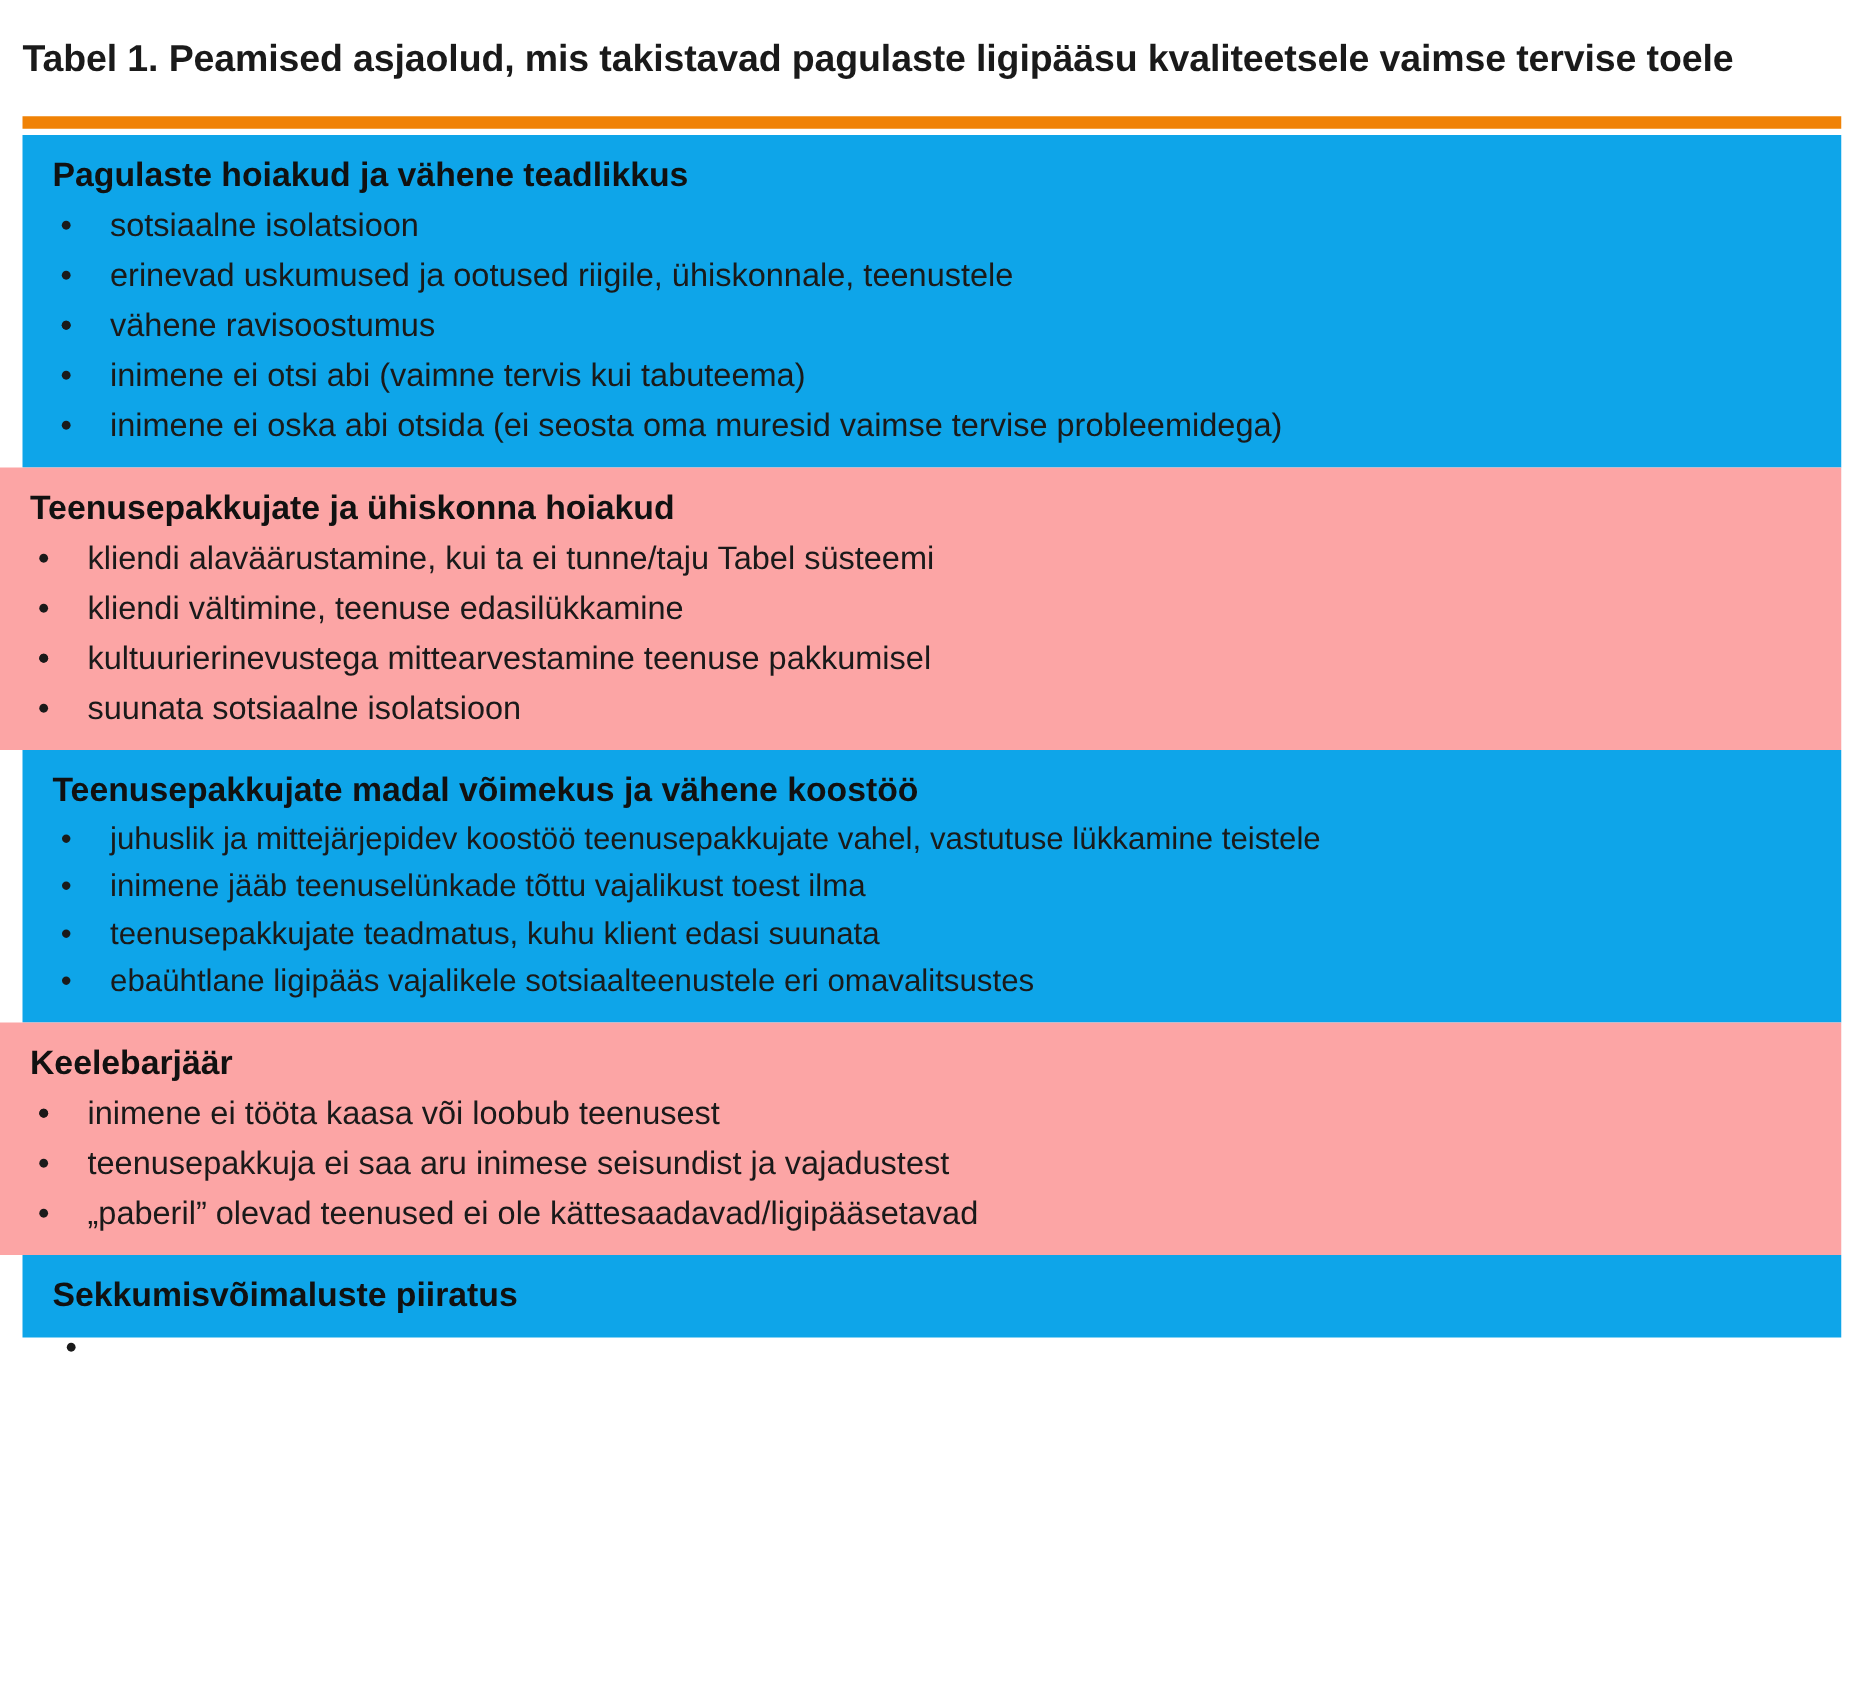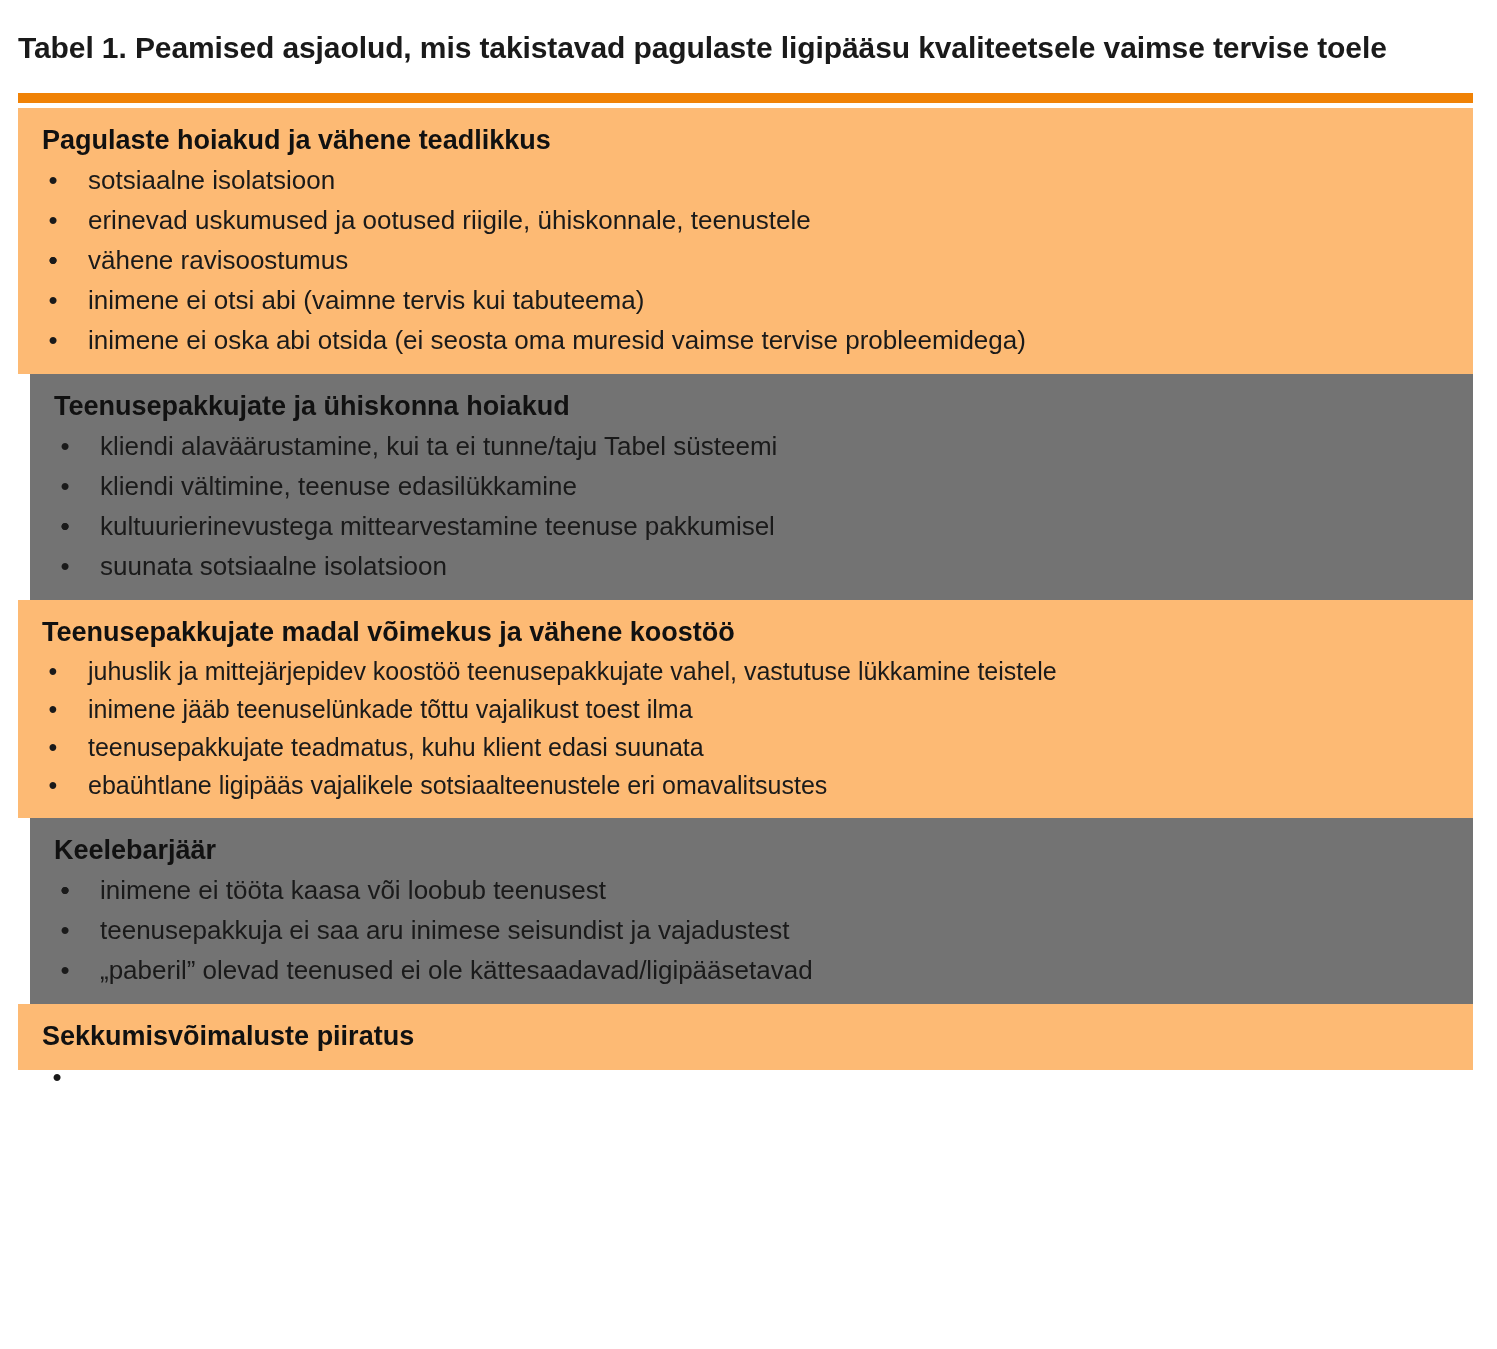--- a/index.html
+++ b/index.html
@@ -52,27 +52,27 @@
     top: 108px;
     width: 1497px;
   }
 
   .section {
     position: relative;
     padding: 14px 0 14px 0;
     box-sizing: border-box;
   }
   .section.tint {
-    background: #737373;
-    margin-left: 30px;
+    background: #fca5a5;
+    margin-left: 0;
     margin-right: 24px;
     padding-left: 0;
   }
   .section.plain {
-    background: #fdba74;
+    background: #0ea5e9;
     margin-left: 18px;
     margin-right: 24px;
   }
 
   .sec-title {
     font-size: 27px;
     font-weight: bold;
     line-height: 36px;
     padding-left: 24px;
     margin-bottom: 2px;

